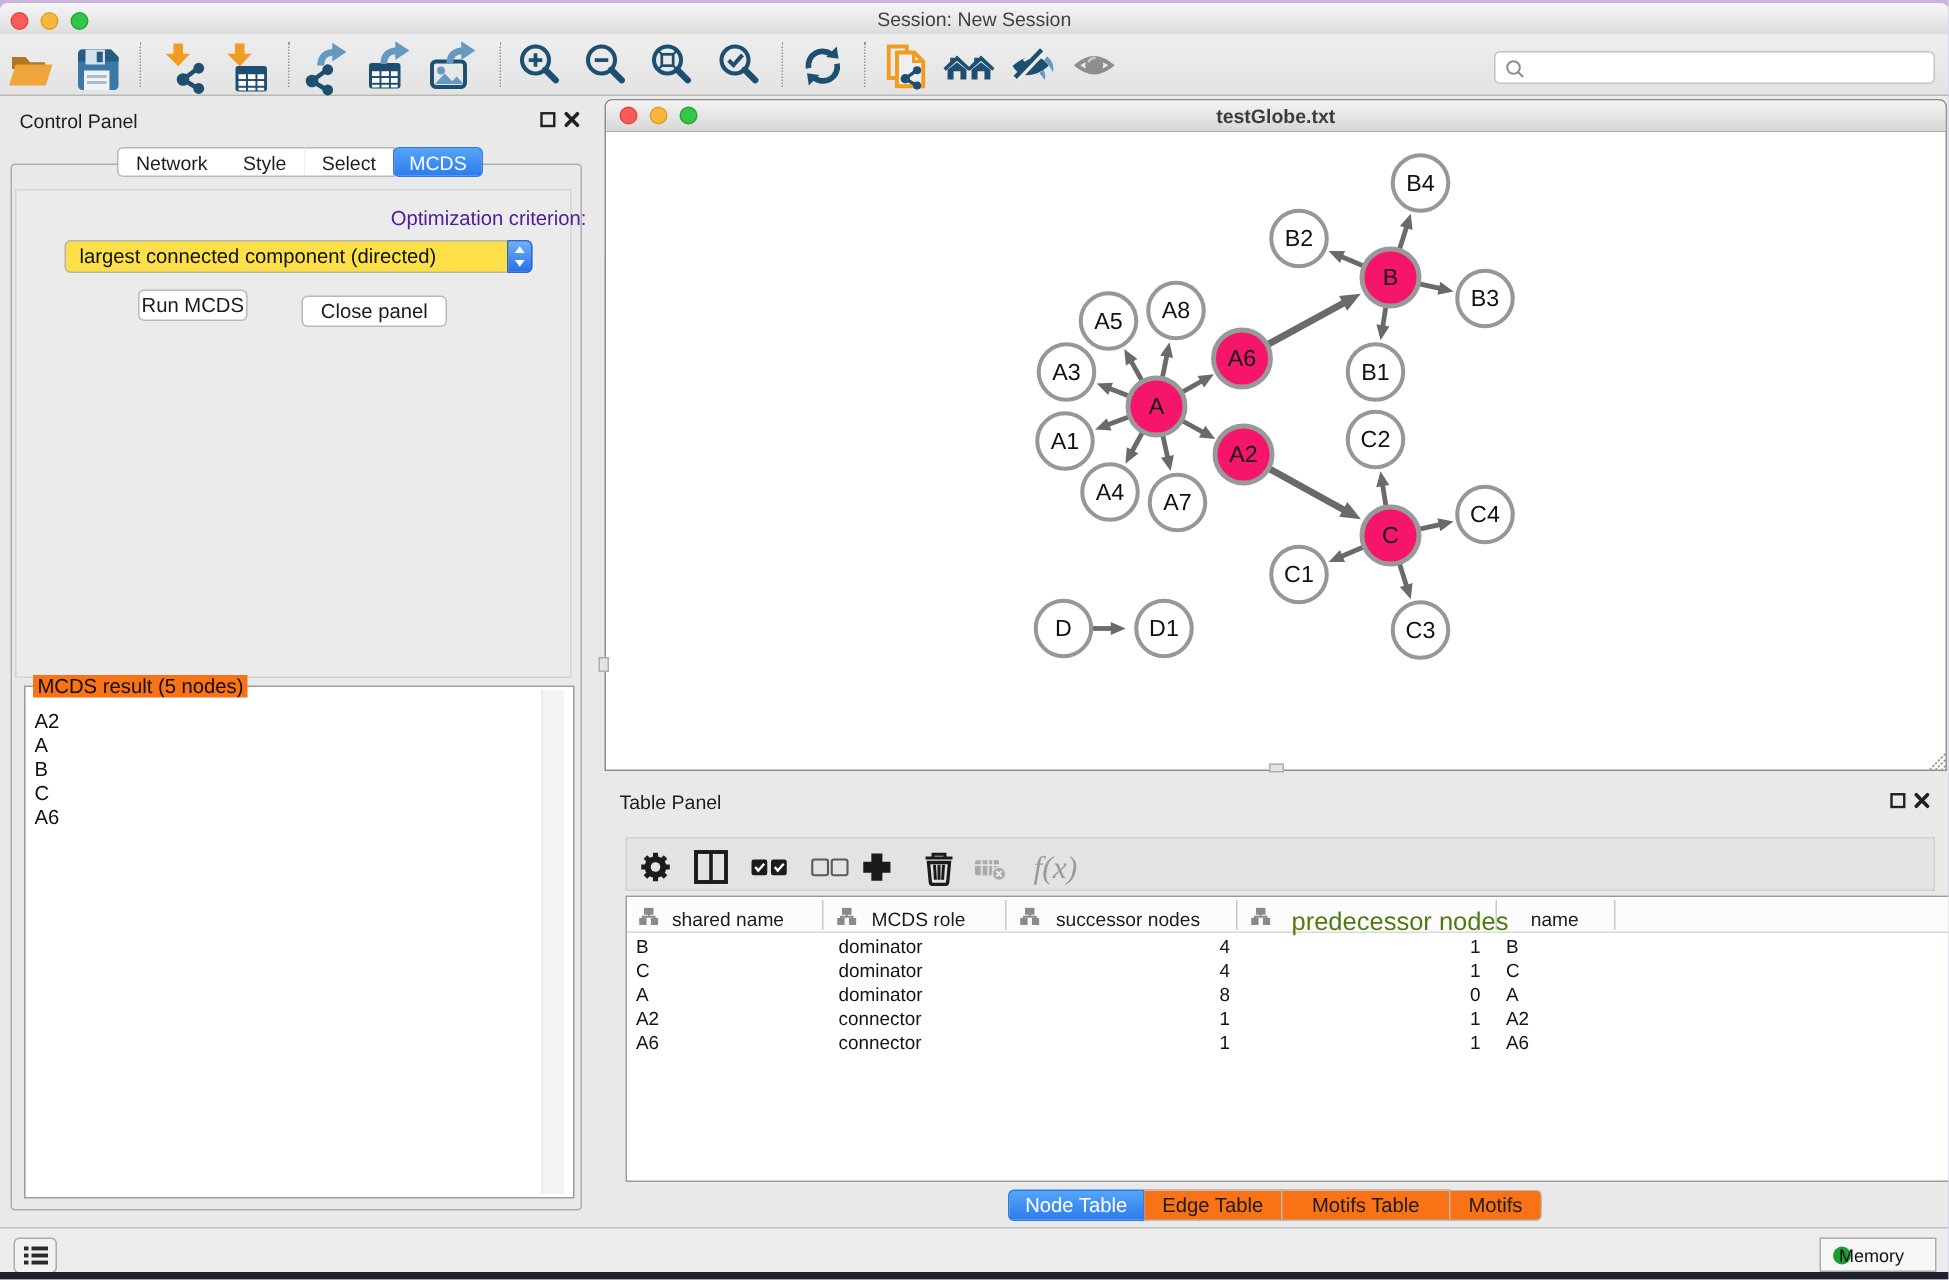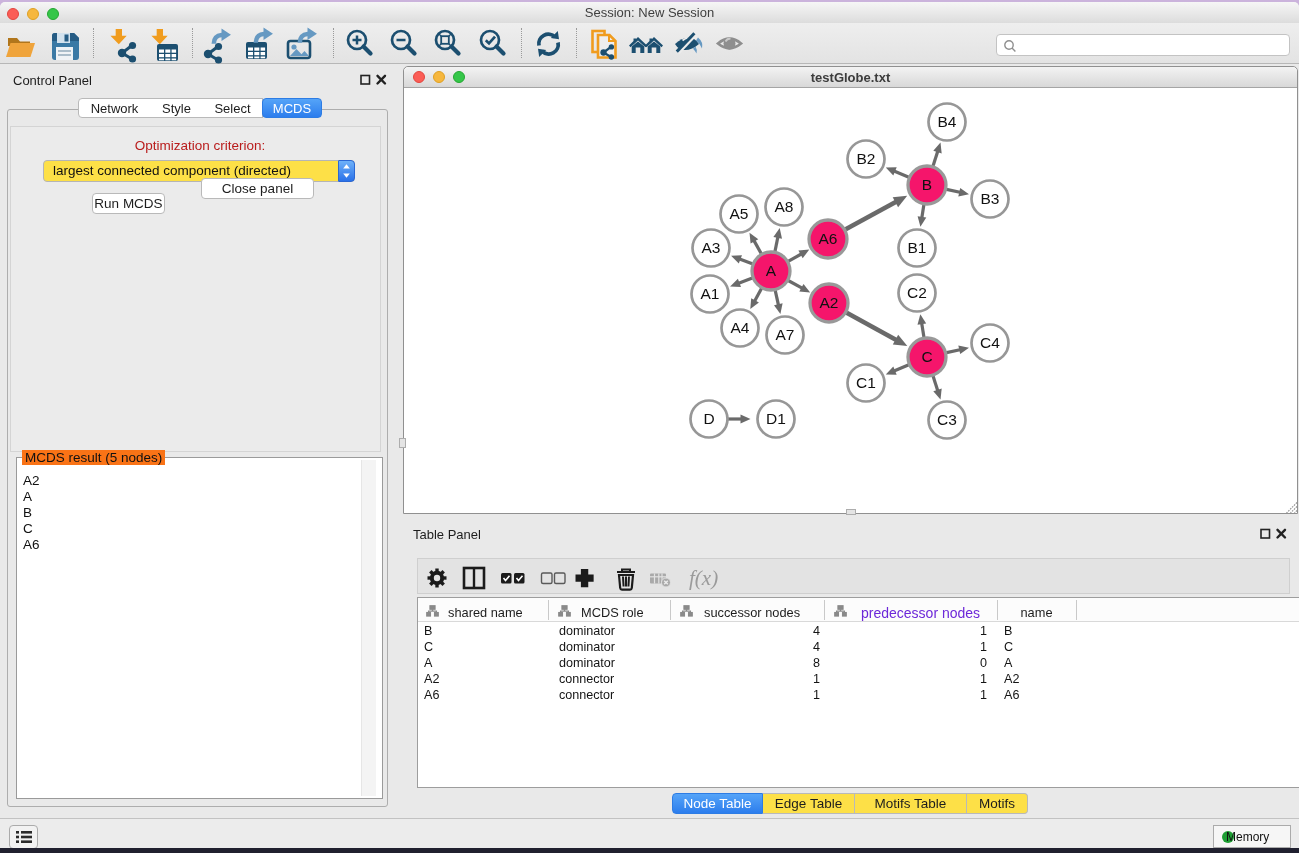--- a/index.html
+++ b/index.html
@@ -17,21 +17,21 @@
 .cpanel{position:absolute;left:7px;top:107px;width:381px;height:698px;border:1px solid #adadad;border-radius:3px;background:#e9e9e9}
 .tab{position:absolute;top:96px;height:20px;background:#fff;border:1px solid #b9b9b9;font-size:13px;color:#1d1d1d;text-align:center;line-height:19px;z-index:3}
 .btn{position:absolute;height:21px;background:#fff;border:1px solid #b9b9b9;border-radius:4px;font-size:13.5px;color:#1d1d1d;text-align:center;line-height:20px}
 .fieldset{position:absolute;left:16px;top:455px;width:367px;height:342px;border:1px solid #9a9a9a;background:#fff}
 .legend{position:absolute;left:5px;top:-8px;background:#f97316;font-size:13.5px;color:#111;padding:0 3px}
 
 .gwin{position:absolute;left:403px;top:64px;width:895px;height:448px;background:#fff;border:1px solid #909090;border-radius:5px 5px 0 0}
 .gtitle{position:absolute;left:0;top:0;width:100%;height:21px;background:linear-gradient(#f3f3f3,#d8d8d8);border-bottom:1px solid #a5a5a5;border-radius:5px 5px 0 0}
 
 .tpanel-toolbar{position:absolute;left:417px;top:556px;width:873px;height:36px;background:#e3e3e3;border:1px solid #cfcfcf}
-.ttab{position:absolute;top:791px;height:21px;background:#fde047;border:1px solid #b9b9b9;font-size:13.5px;color:#1d1d1d;text-align:center;line-height:20px}
+.ttab{position:absolute;top:791px;height:21px;background:#f97316;border:1px solid #b9b9b9;font-size:13.5px;color:#1d1d1d;text-align:center;line-height:20px}
 .statusbar{position:absolute;left:0;top:816px;width:1299px;height:32px;background:#ececec;border-top:1px solid #c2c2c2}
 </style></head><body>
 <div class="win">
 
 <div class="titlebar" style="border-radius:5px 5px 0 0">
   <div class="tl" style="left:7px;background:#fb5d56;border:0.5px solid #e2463f"></div>
   <div class="tl" style="left:27px;background:#f6b73e;border:0.5px solid #dfa023"></div>
   <div class="tl" style="left:47px;background:#35c649;border:0.5px solid #24a732"></div>
   <div class="title">Session: New Session</div>
 </div>
@@ -202,32 +202,32 @@
 <svg class="abs" style="left:360px;top:72px" width="28" height="12" viewBox="0 0 28 12">
  <rect x="1" y="1.5" width="8.5" height="8.5" fill="none" stroke="#222" stroke-width="1.6"></rect>
  <path d="M17.5 1.8 L25 9.5 M25 1.8 L17.5 9.5" stroke="#222" stroke-width="2.4" stroke-linecap="round"></path>
 </svg>
 <div class="tab" style="left:78px;width:73px;border-radius:4px 0 0 4px">Network</div>
 <div class="tab" style="left:150px;width:54px;border-left:0">Style</div>
 <div class="tab" style="left:203px;width:60px;border-left:0">Select</div>
 <div class="tab" style="left:262px;width:60px;border:1px solid #2d7ce4;background:linear-gradient(#55a4f8,#2c7ded);color:#fff;border-radius:4px">MCDS</div>
 <div class="cpanel"></div>
 <div class="abs" style="left:10px;top:124px;width:371px;height:326px;background:#ebebeb;border:1px solid #d4d4d4"></div>
-<div class="abs" style="left:9px;top:136px;width:382px;text-align:center;font-size:13.5px;color:#b91c1c">Optimization criterion:</div>
+<div class="abs" style="left:9px;top:136px;width:382px;text-align:right;font-size:13.5px;color:#4c1d95">Optimization criterion:</div>
 <div class="abs" style="left:43px;top:158px;width:312px;height:22px;background:#fde047;border:1px solid #b5b5b5;border-radius:4px">
   <div class="abs" style="left:9px;top:2px;font-size:13.5px;color:#111">largest connected component (directed)</div>
   <div class="abs" style="right:-1px;top:-1px;width:17px;height:22px;background:linear-gradient(#6eb1f9,#2a71e8);border-radius:1px 4px 4px 1px;border:1px solid #2a67d4">
     <svg width="15" height="20" viewBox="0 0 15 20" style="margin-top:0">
       <path d="M7.5 3.2 L10.8 7.6 H4.2 z" fill="#fff"></path>
           <path d="M7.5 16.8 L4.2 12.4 H10.8 z" fill="#fff"></path>
     </svg>
   </div>
 </div>
 <div class="btn" style="left:92px;top:191px;width:73px">Run MCDS</div>
-<div class="btn" style="left:201px;top:176px;width:113px">Close panel</div>
+<div class="btn" style="left:201px;top:195px;width:97px">Close panel</div>
 <div class="fieldset">
   <div class="legend">MCDS result (5 nodes)</div>
   <div class="abs" style="left:6px;top:15px;font-size:13.5px;color:#111;line-height:16px">A2<br>A<br>B<br>C<br>A6</div>
   <div class="abs" style="right:6px;top:2px;width:15px;height:336px;background:#f4f4f4;border-left:1px solid #e6e6e6"></div>
 </div>
 
 <div class="gwin">
   <div class="gtitle">
     <div class="tl" style="left:9px;top:4px;background:#fb5d56;border:0.5px solid #e2463f"></div>
     <div class="tl" style="left:29px;top:4px;background:#f6b73e;border:0.5px solid #dfa023"></div>
@@ -418,21 +418,21 @@
       </svg>
 <div class="abs" style="left:286px;top:7px;font-size:12.8px;color:#1c1c1c">successor nodes</div>
 <svg class="abs" style="left:416px;top:7px" width="13" height="12" viewBox="0 0 13 12">
         <g fill="none" stroke="#8a8a8a" stroke-width="1.3">
           <rect x="4" y="0.8" width="5" height="3.4" fill="#8a8a8a"></rect>
           <rect x="0.8" y="7.6" width="3.6" height="3.4" fill="#8a8a8a"></rect>
           <rect x="8.6" y="7.6" width="3.6" height="3.4" fill="#8a8a8a"></rect>
           <path d="M6.5 4.2 v2 M2.6 7.6 v-1.4 h7.8 v1.4"></path>
         </g>
       </svg>
-<div class="abs" style="left:443px;top:7px;font-size:14px;color:#6d28d9">predecessor nodes</div>
+<div class="abs" style="left:443px;top:7px;font-size:17px;color:#4d7c0f">predecessor nodes</div>
 <div class="abs" style="left:579px;top:7px;width:79px;text-align:center;font-size:12.8px;color:#1c1c1c">name</div>
   <div class="abs" style="left:6px;top:26px;font-size:12.6px;color:#141414">B</div>
 <div class="abs" style="left:141px;top:26px;font-size:12.6px;color:#141414">dominator</div>
 <div class="abs" style="left:252px;top:26px;width:150px;text-align:right;font-size:12.6px;color:#141414">4</div>
 <div class="abs" style="left:406px;top:26px;width:163px;text-align:right;font-size:12.6px;color:#141414">1</div>
 <div class="abs" style="left:586px;top:26px;font-size:12.6px;color:#141414">B</div>
 <div class="abs" style="left:6px;top:42px;font-size:12.6px;color:#141414">C</div>
 <div class="abs" style="left:141px;top:42px;font-size:12.6px;color:#141414">dominator</div>
 <div class="abs" style="left:252px;top:42px;width:150px;text-align:right;font-size:12.6px;color:#141414">4</div>
 <div class="abs" style="left:406px;top:42px;width:163px;text-align:right;font-size:12.6px;color:#141414">1</div>

